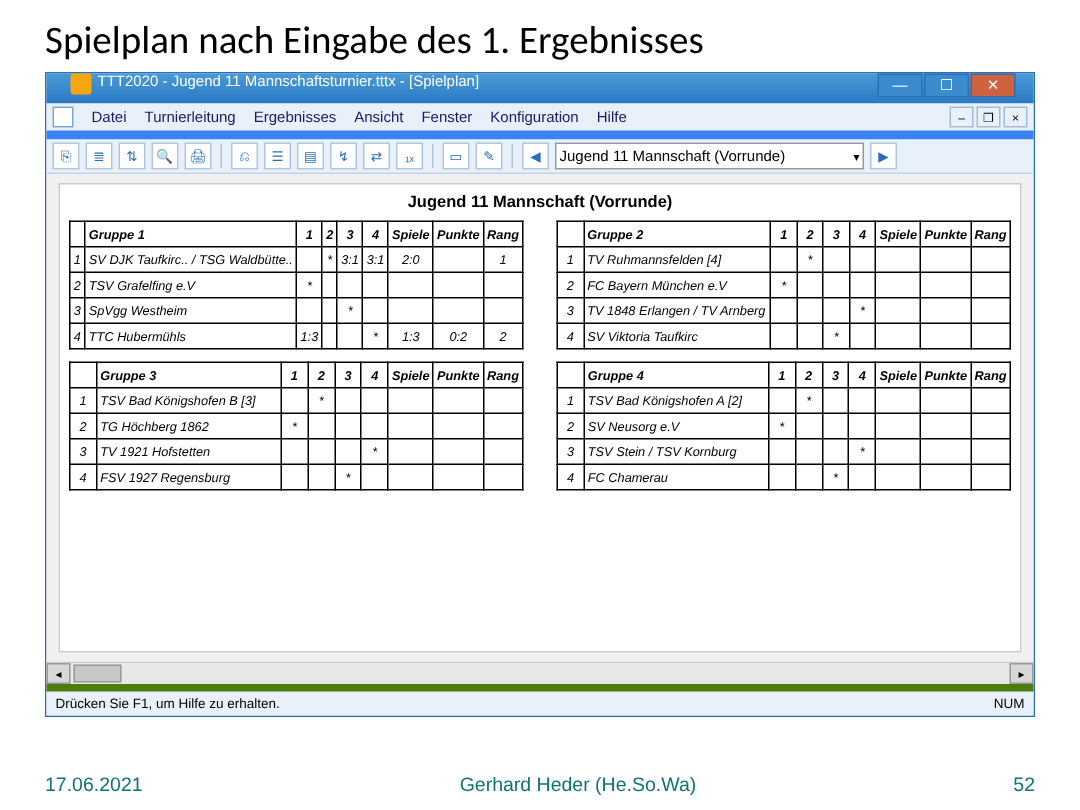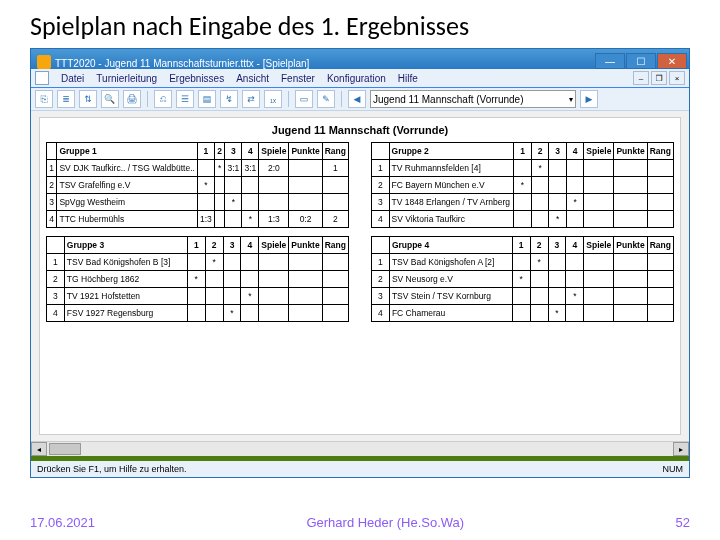--- a/index.html
+++ b/index.html
@@ -1,49 +1,49 @@
 <!DOCTYPE html>
 <html><head>
 <meta charset="utf-8">
 <style>
 html,body{margin:0;padding:0;font-family:Arial,Helvetica,sans-serif;background:#fff;color:#000;}
 .slide{width:720px;height:540px;position:relative;box-sizing:border-box;padding:10px 30px 0 30px;}
 .slide-title{font-size:26px;font-family:Calibri,Arial,sans-serif;text-align:left;margin:0 0 6px 0;}
 .window{border:1px solid #2a6fb5;width:100%;height:430px;box-sizing:border-box;background:#fff;font-size:10px;display:flex;flex-direction:column;}
-.titlebar{background:linear-gradient(#4a9ad6,#2a79c4);color:#fff;display:flex;align-items:flex-end;height:20px;padding:0 2px;}
+.titlebar{background:linear-gradient(#4a9ad6,#2a79c4);color:#fff;display:flex;align-items:flex-start;height:20px;padding:0 12px;}
 .titlebar .app-icon{width:14px;height:14px;background:#f7a60d;border-radius:2px;margin:0 4px;}
 .titlebar .title-text{flex:1;font-size:10px;white-space:nowrap;overflow:hidden;}
 .win-btns{display:flex;gap:1px;}
 .win-btn{width:28px;height:14px;background:#3d8bcf;display:flex;align-items:center;justify-content:center;color:#fff;font-size:10px;border:1px solid #2a6fb5;}
 .win-btn.close{background:#d0623f;}
-.menubar{background:#e8f0fa;border-bottom:1px solid #3b82f6;display:flex;align-items:center;height:18px;padding:0 4px;gap:12px;}
+.menubar{background:#e8f0fa;border-bottom:6px solid #3b82f6;display:flex;align-items:center;height:18px;padding:0 4px;gap:12px;}
 .menubar .doc-icon{width:12px;height:12px;background:#fff;border:1px solid #7aa5d0;}
 .menubar .menu-item{font-size:10px;color:#1a1a6a;}
 .mdi-btns{margin-left:auto;display:flex;gap:2px;}
 .mdi-btn{width:14px;height:12px;background:#e8f0fa;border:1px solid #a8bcd5;font-size:8px;display:flex;align-items:center;justify-content:center;}
 .toolbar{background:#e8f0fa;border-bottom:1px solid #c3d4e8;display:flex;align-items:center;height:22px;padding:0 4px;gap:4px;}
 .tool-btn{width:16px;height:16px;background:#fff;border:1px solid #b0c4de;display:flex;align-items:center;justify-content:center;font-size:9px;color:#2a6fb5;}
 .tool-sep{width:1px;height:16px;background:#b0c4de;margin:0 2px;}
 .tool-combo{background:#fff;border:1px solid #999;height:16px;width:200px;display:flex;align-items:center;padding:0 2px;font-size:10px;position:relative;}
 .tool-combo .chev{position:absolute;right:2px;font-size:8px;}
 .doc-area{flex:1;background:#f0f0f0;overflow:hidden;position:relative;padding:6px 8px;}
 .doc-page{background:#fff;border:1px solid #ccc;width:100%;height:100%;box-sizing:border-box;padding:4px 6px;overflow:hidden;}
 .doc-heading{text-align:center;font-weight:bold;font-size:11px;margin:2px 0 6px 0;}
-.groups{display:grid;grid-template-columns:1fr 1fr;grid-template-rows:auto auto;gap:8px 22px;}
+.groups{display:grid;grid-template-columns:1fr 1fr;grid-template-rows:auto auto;gap:8px 22px;font-style:italic;}
 .group-table{border-collapse:collapse;width:100%;font-size:8.5px;}
 .group-table th,.group-table td{border:1px solid #000;padding:1px 2px;text-align:center;height:14px;white-space:nowrap;overflow:hidden;}
 .group-table th.name-head{text-align:left;width:120px;}
 .group-table td.name-cell{text-align:left;width:120px;overflow:hidden;text-overflow:ellipsis;}
 .group-table td.num{width:14px;}
 .scroll-h{height:14px;background:#e8e8e8;border-top:1px solid #ccc;display:flex;align-items:center;}
 .scroll-h .thumb{width:30px;height:10px;background:#c8c8c8;border:1px solid #999;margin-left:2px;}
 .scroll-h .arrow{width:14px;height:12px;background:#d8d8d8;border:1px solid #999;font-size:8px;display:flex;align-items:center;justify-content:center;}
 .statusbar{background:#e8f0fa;border-top:5px solid #4d7c0f;height:16px;display:flex;align-items:center;font-size:9px;padding:0 6px;}
 .statusbar .spacer{flex:1;}
-.footer{position:absolute;bottom:10px;left:30px;right:30px;display:flex;font-size:13px;color:#8b5cf6;}
+.footer{position:absolute;bottom:10px;left:30px;right:30px;display:flex;font-size:13px;color:#0f766e;}
 .footer .center{flex:1;text-align:center;}
 </style>
 </head>
 <body>
 <div class="slide">
 <div class="slide-title">Spielplan nach Eingabe des 1. Ergebnisses</div>
 
 <div class="window">
   <div class="titlebar">
     <div class="app-icon"></div>

